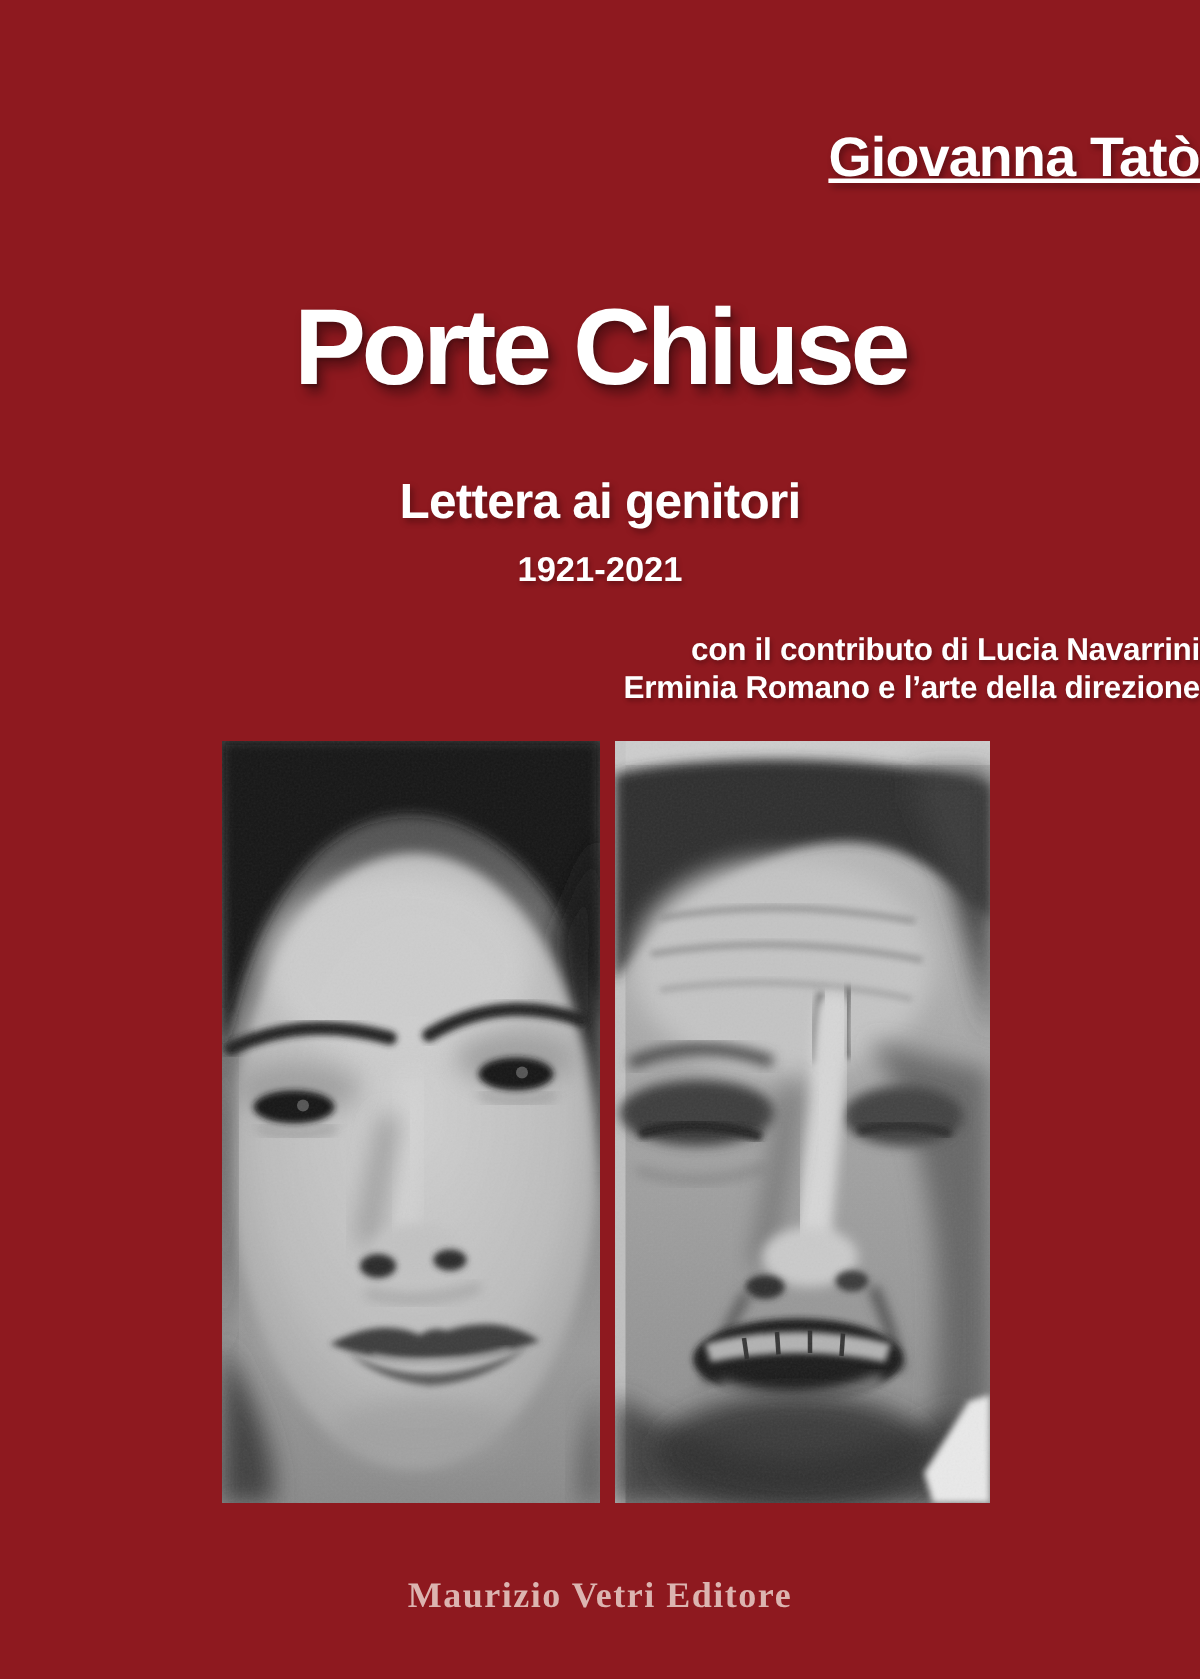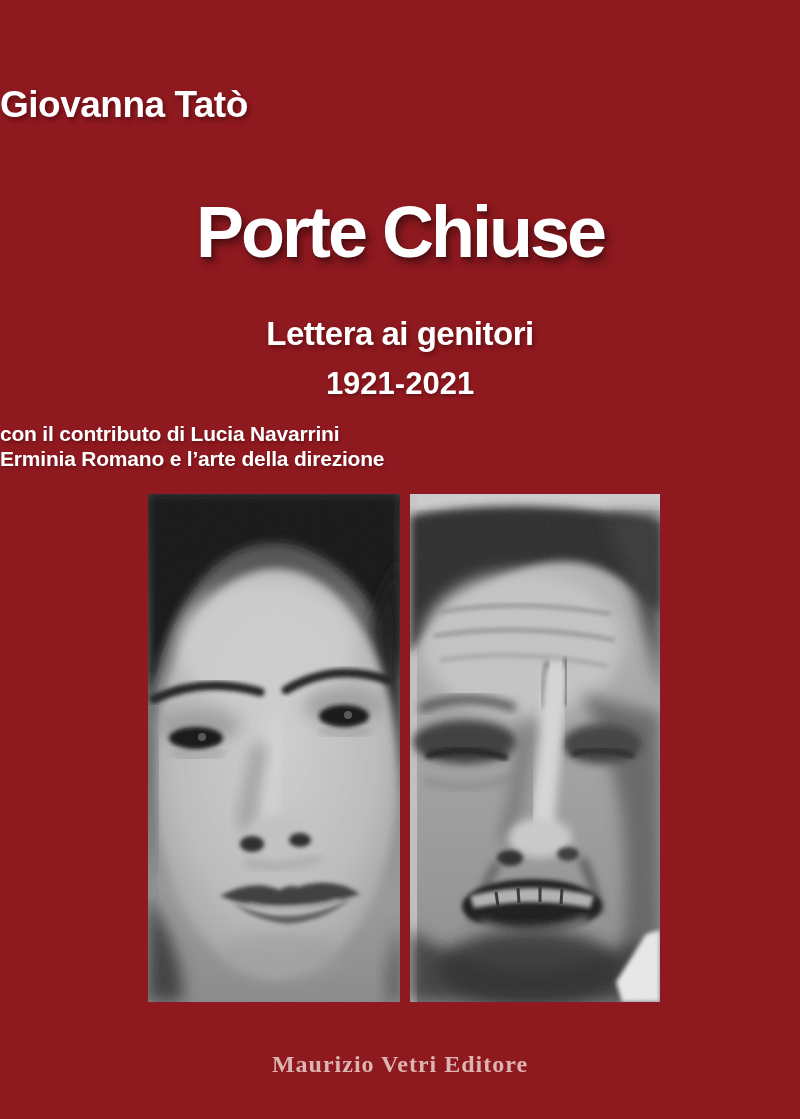--- a/index.html
+++ b/index.html
@@ -17,26 +17,27 @@
   .cover{
     position:relative;
     width:800px;
     height:1119px;
     background:var(--bg);
     overflow:hidden;
   }
   .author{
     position:absolute;
     top:84px; left:0; width:100%;
-    text-align:left;
+    text-align:right;
     color:var(--ink);
     font-size:37px;
     font-weight:bold;
     letter-spacing:-0.5px;
     text-shadow:2px 3px 4px rgba(40,5,8,0.45);
+    text-decoration:underline;
   }
   .title{
     position:absolute;
     top:196px; left:0; width:100%;
     text-align:center;
     color:var(--ink);
     font-size:72px;
     font-weight:bold;
     letter-spacing:-3px;
     line-height:1;
@@ -61,28 +62,28 @@
     font-weight:bold;
     letter-spacing:-0.3px;
     opacity:0.97;
     text-shadow:1px 2px 3px rgba(40,5,8,0.35);
   }
   .years{
     position:absolute;
     top:366px; left:0; width:100%;
     text-align:center;
     color:var(--ink);
-    font-size:31px;
+    font-size:23px;
     font-weight:bold;
     text-shadow:1px 2px 3px rgba(40,5,8,0.35);
   }
   .contribution{
     position:absolute;
     top:421px; left:0; width:100%;
-    text-align:left;
+    text-align:right;
     color:var(--ink);
     font-size:21px;
     font-weight:bold;
     line-height:25px;
     letter-spacing:-0.2px;
     text-shadow:1px 2px 3px rgba(40,5,8,0.35);
   }
   .photo-strip{
     position:absolute;
     top:494px; left:148px;

